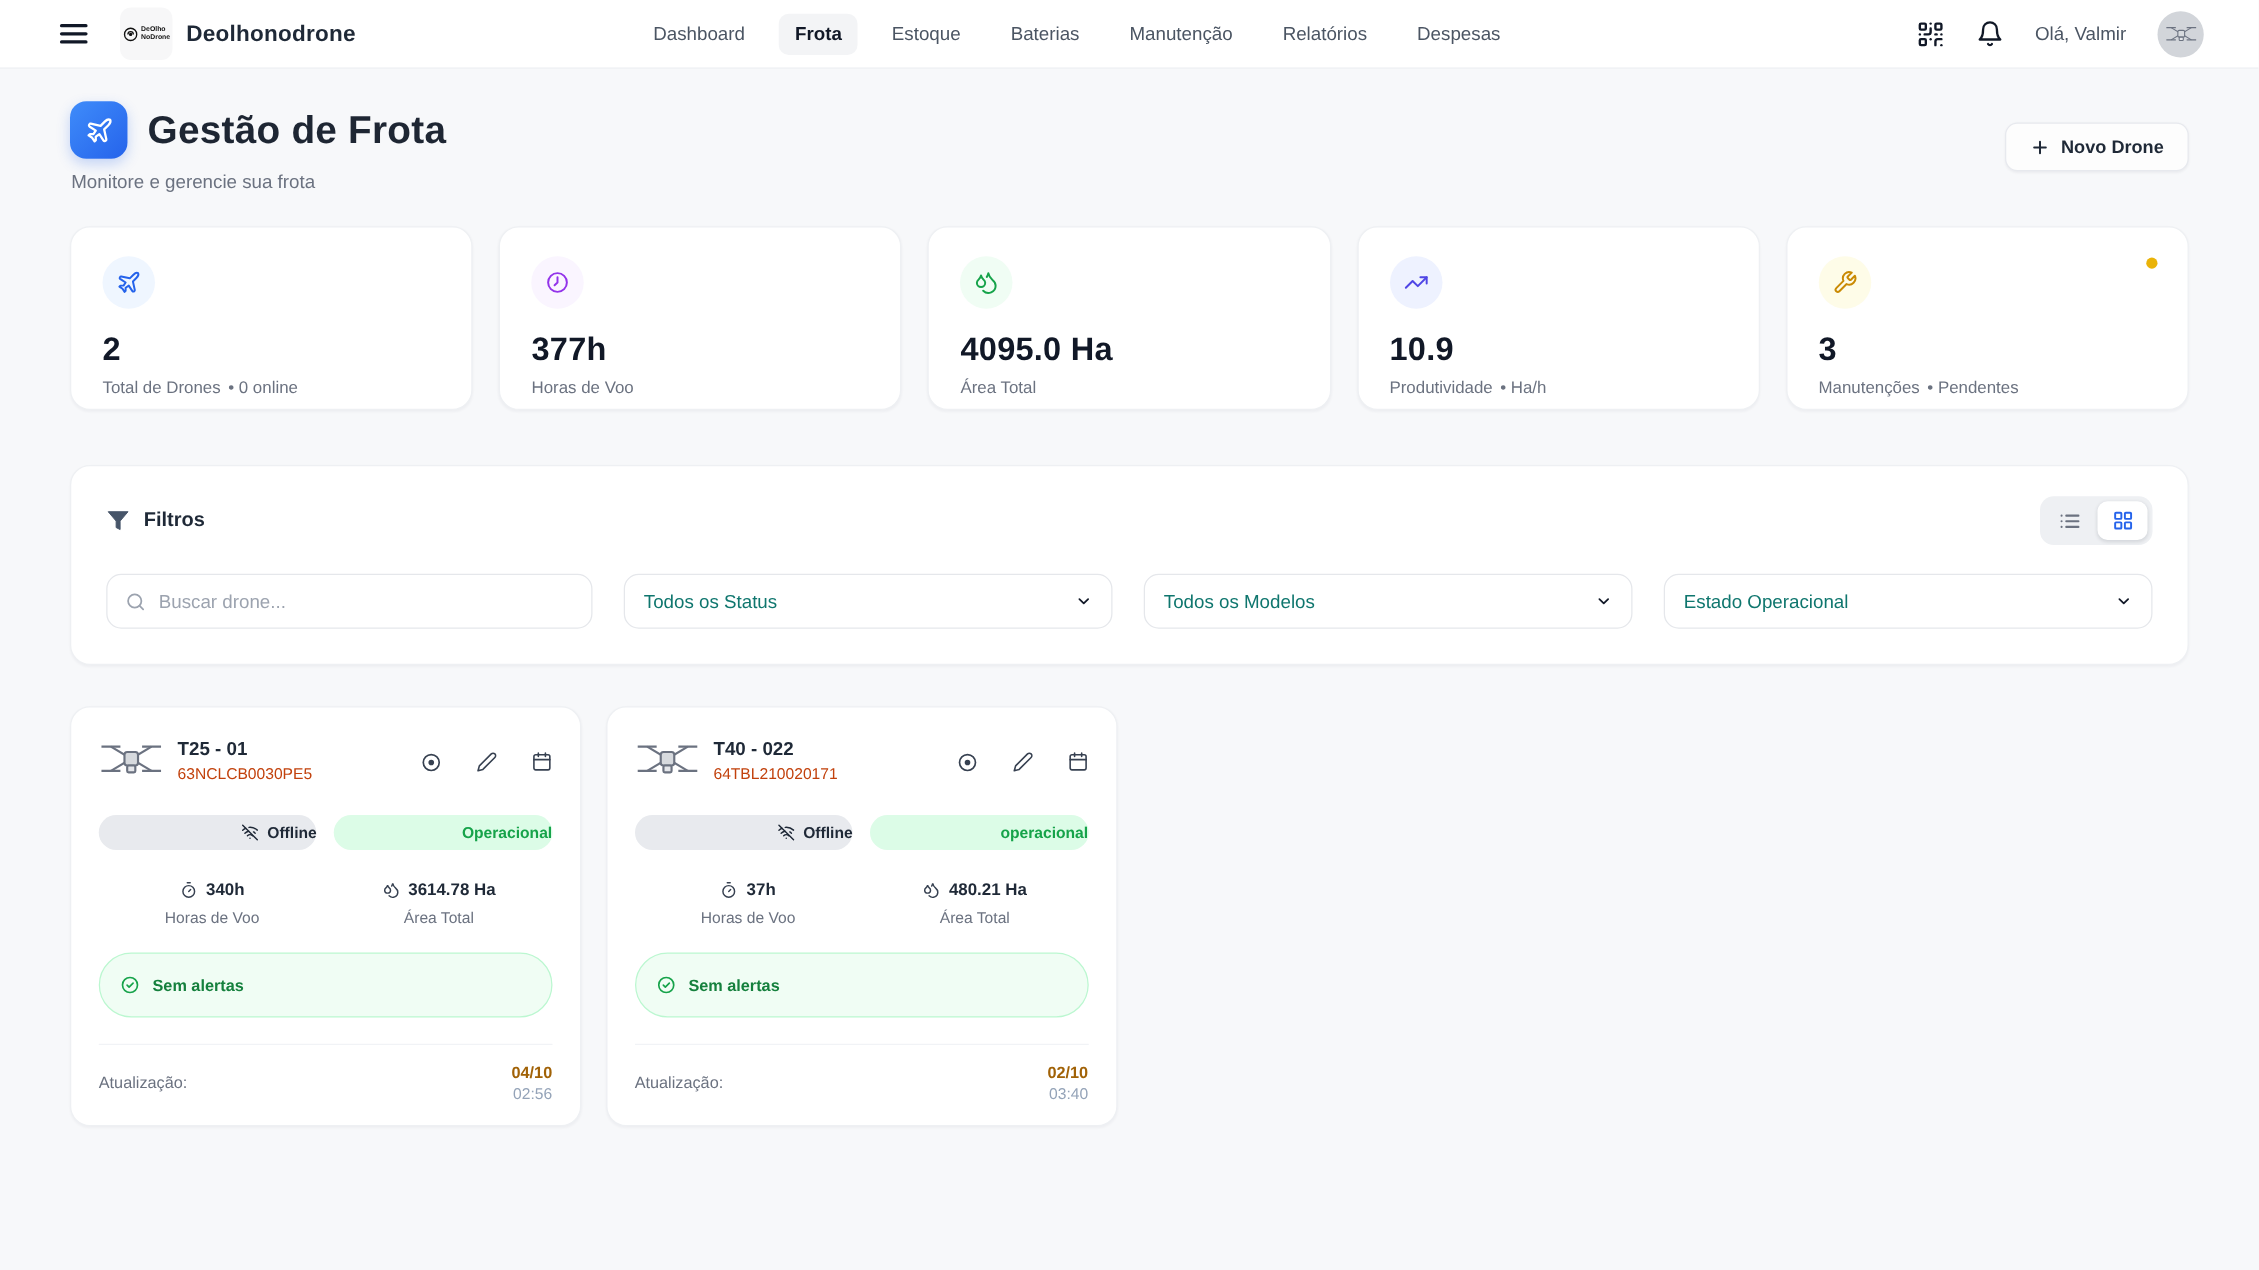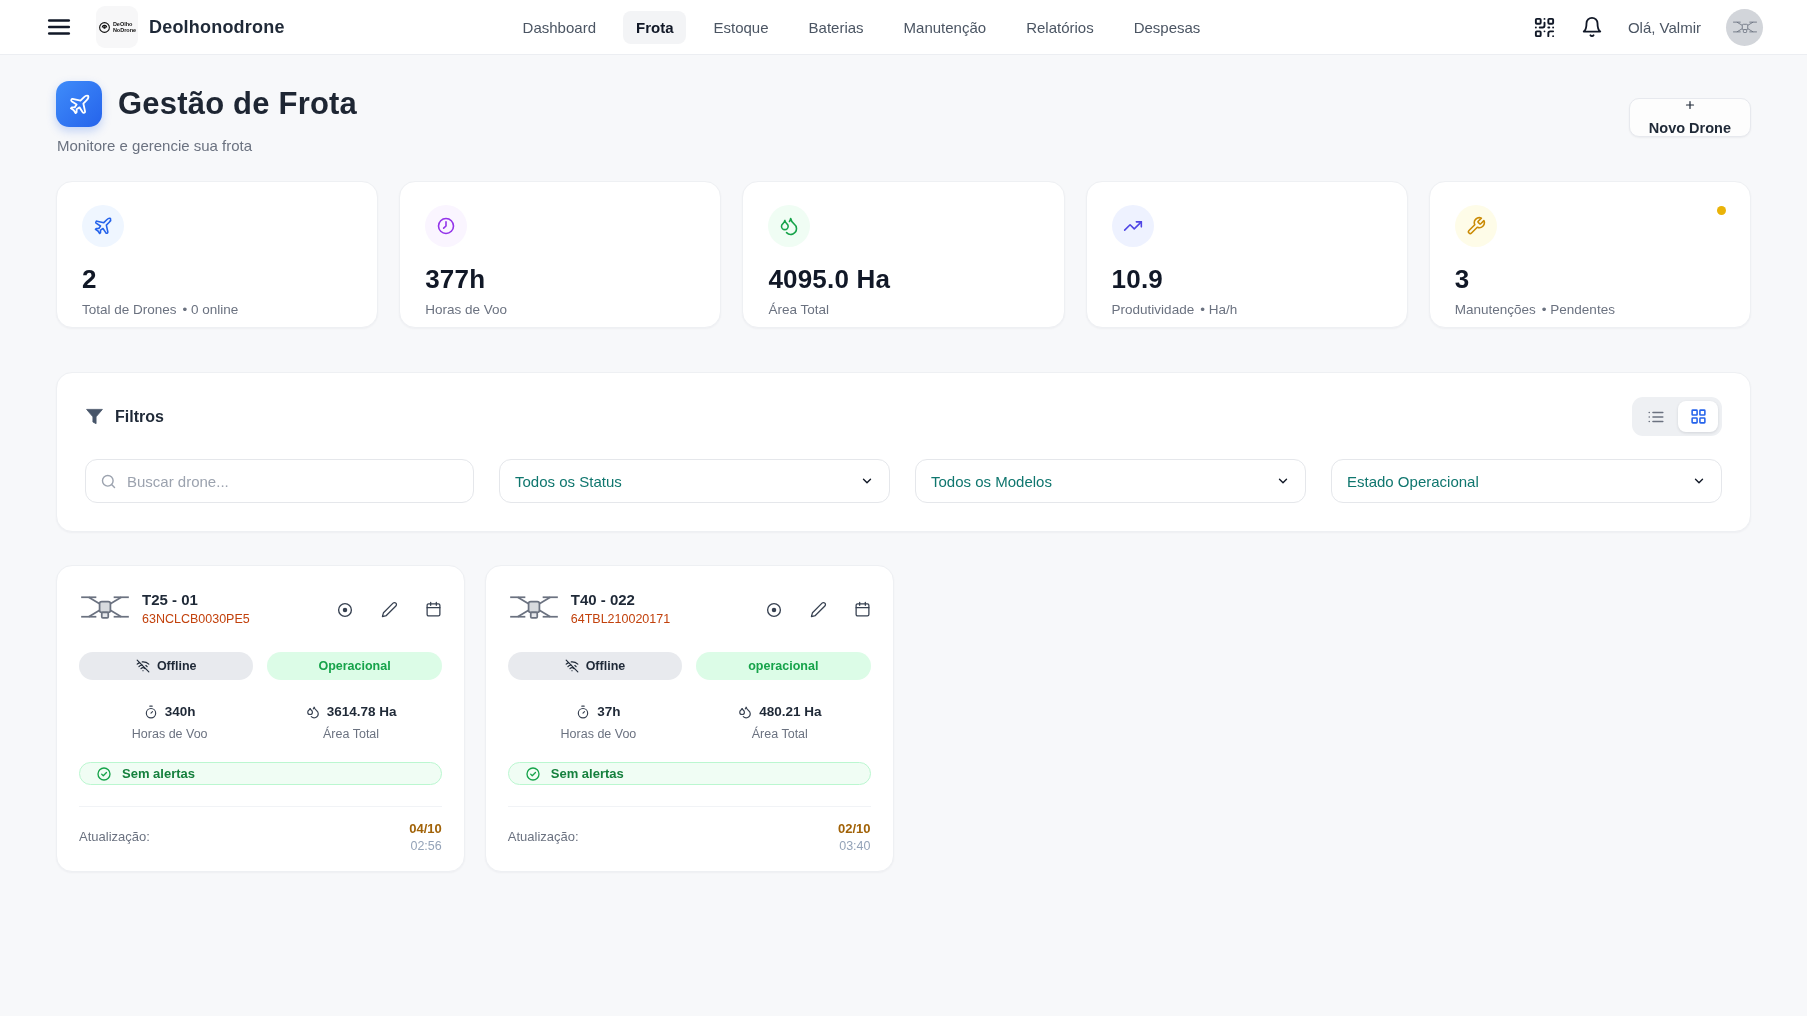--- a/index.html
+++ b/index.html
@@ -49,21 +49,21 @@
     background:linear-gradient(135deg,#3f8cfa,#2563eb);
     display:flex; align-items:center; justify-content:center;
     box-shadow:0 4px 10px rgba(37,99,235,.25);
   }
   .page-title { font-size:31px; font-weight:800; color:#1e2633; letter-spacing:.2px; }
   .page-sub { font-size:15px; color:#6b7280; margin-top:10px; margin-left:1px; }
   .new-drone-btn {
     margin-left:auto; margin-top:17px; height:39px; padding:0 19px;
     background:#fdfdfd; border:1px solid #e7e9ee; border-radius:10px;
     display:flex; align-items:center; gap:9px; font-size:14.5px; font-weight:600; color:#1f2937;
-    cursor:pointer; box-shadow:0 1px 2px rgba(16,24,40,.05);flex-direction:column;
+    cursor:pointer; box-shadow:0 1px 2px rgba(16,24,40,.05);
   }
 
   
   .stats { display:grid; grid-template-columns:repeat(5,1fr); gap:21px; margin-top:27px; }
   .stat-card {
     position:relative; background:#ffffff; border:1px solid #eef0f3; border-radius:16px;
     padding:23px 25px 25px; height:147px; box-shadow:0 1px 2px rgba(16,24,40,.04);
   }
   .stat-ic { width:42px; height:42px; border-radius:50%; display:flex; align-items:center; justify-content:center; }
   .stat-value { font-size:26px; font-weight:800; color:#111827; margin-top:17px; letter-spacing:.2px; }
@@ -107,32 +107,32 @@
     padding:21px 22px 18px; box-shadow:0 1px 2px rgba(16,24,40,.04);
   }
   .dc-head { display:flex; align-items:center; }
   .drone-img { width:52px; height:40px; margin-right:11px; flex:none; }
   .dc-name { font-size:15px; font-weight:700; color:#1f2937; margin-top:2px; }
   .dc-serial { font-size:12.5px; color:#c2410c; margin-top:4px; }
   .dc-actions { margin-left:auto; display:flex; gap:27px; margin-top:6px; color:#374151; }
   .dc-actions > span { cursor:pointer; display:flex; }
   .dc-badges { display:flex; gap:14px; margin-top:25px; }
   .badge {
-    flex:1; height:28px; border-radius:999px; display:flex; align-items:center; justify-content:center;
+    flex:1; height:28px; border-radius:999px; display:flex; align-items:center; justify-content:flex-end;
     gap:7px; font-size:12.5px; font-weight:700;
   }
   .badge-offline { background:#e8eaee; color:#1f2937; }
   .badge-op { background:#dcfce7; color:#16a34a; }
   .dc-stats { display:flex; margin-top:24px; }
   .dc-stat { flex:1; text-align:center; }
   .dc-stat-val { display:flex; align-items:center; justify-content:center; gap:7px; font-size:13.5px; font-weight:700; color:#1f2937; }
   .dc-stat-val svg { color:#374151; }
   .dc-stat-lab { font-size:12.5px; color:#6b7280; margin-top:8px; }
   .alert-pill {
-    margin-top:21px; height:23px; border-radius:999px; background:#f0fdf4; border:1px solid #bbf7d0;
+    margin-top:21px; height:52px; border-radius:999px; background:#f0fdf4; border:1px solid #bbf7d0;
     display:flex; align-items:center; padding:0 16px; gap:10px; font-size:13px; font-weight:700; color:#15803d;
   }
   .dc-divider { border-top:1px solid #f1f3f6; margin-top:21px; }
   .dc-footer { display:flex; align-items:flex-start; margin-top:14px; }
   .dc-upd-label { font-size:13px; color:#6b7280; margin-top:8px; }
   .dc-upd { margin-left:auto; text-align:right; }
   .dc-upd-date { font-size:13px; font-weight:700; color:#a16207;margin-left:22px; }
   .dc-upd-time { font-size:12.5px; color:#94a3b8; margin-top:3px; }
 </style>
 </head>

